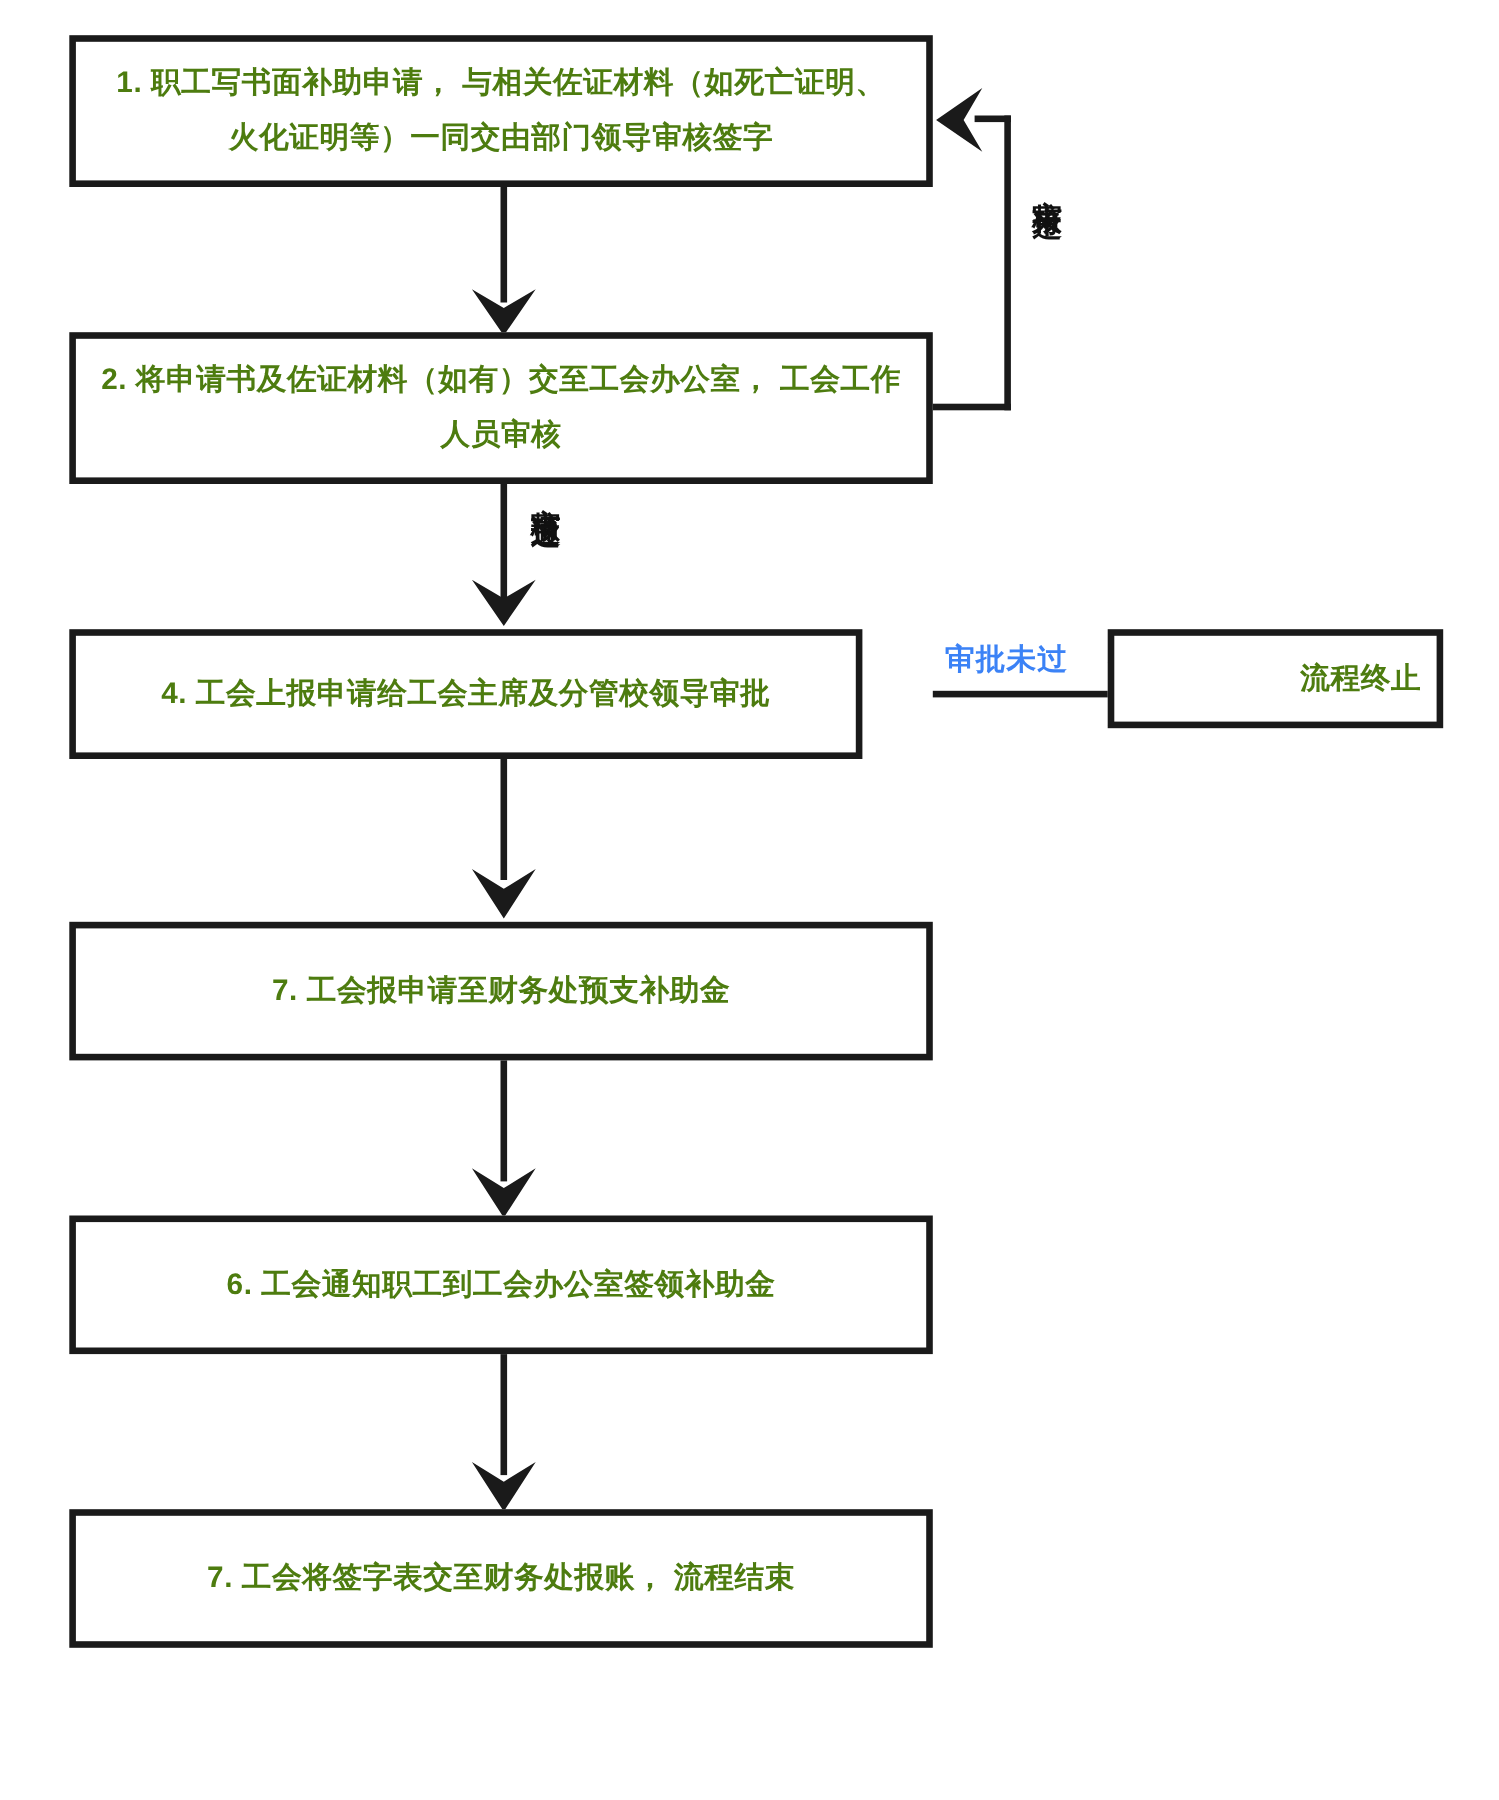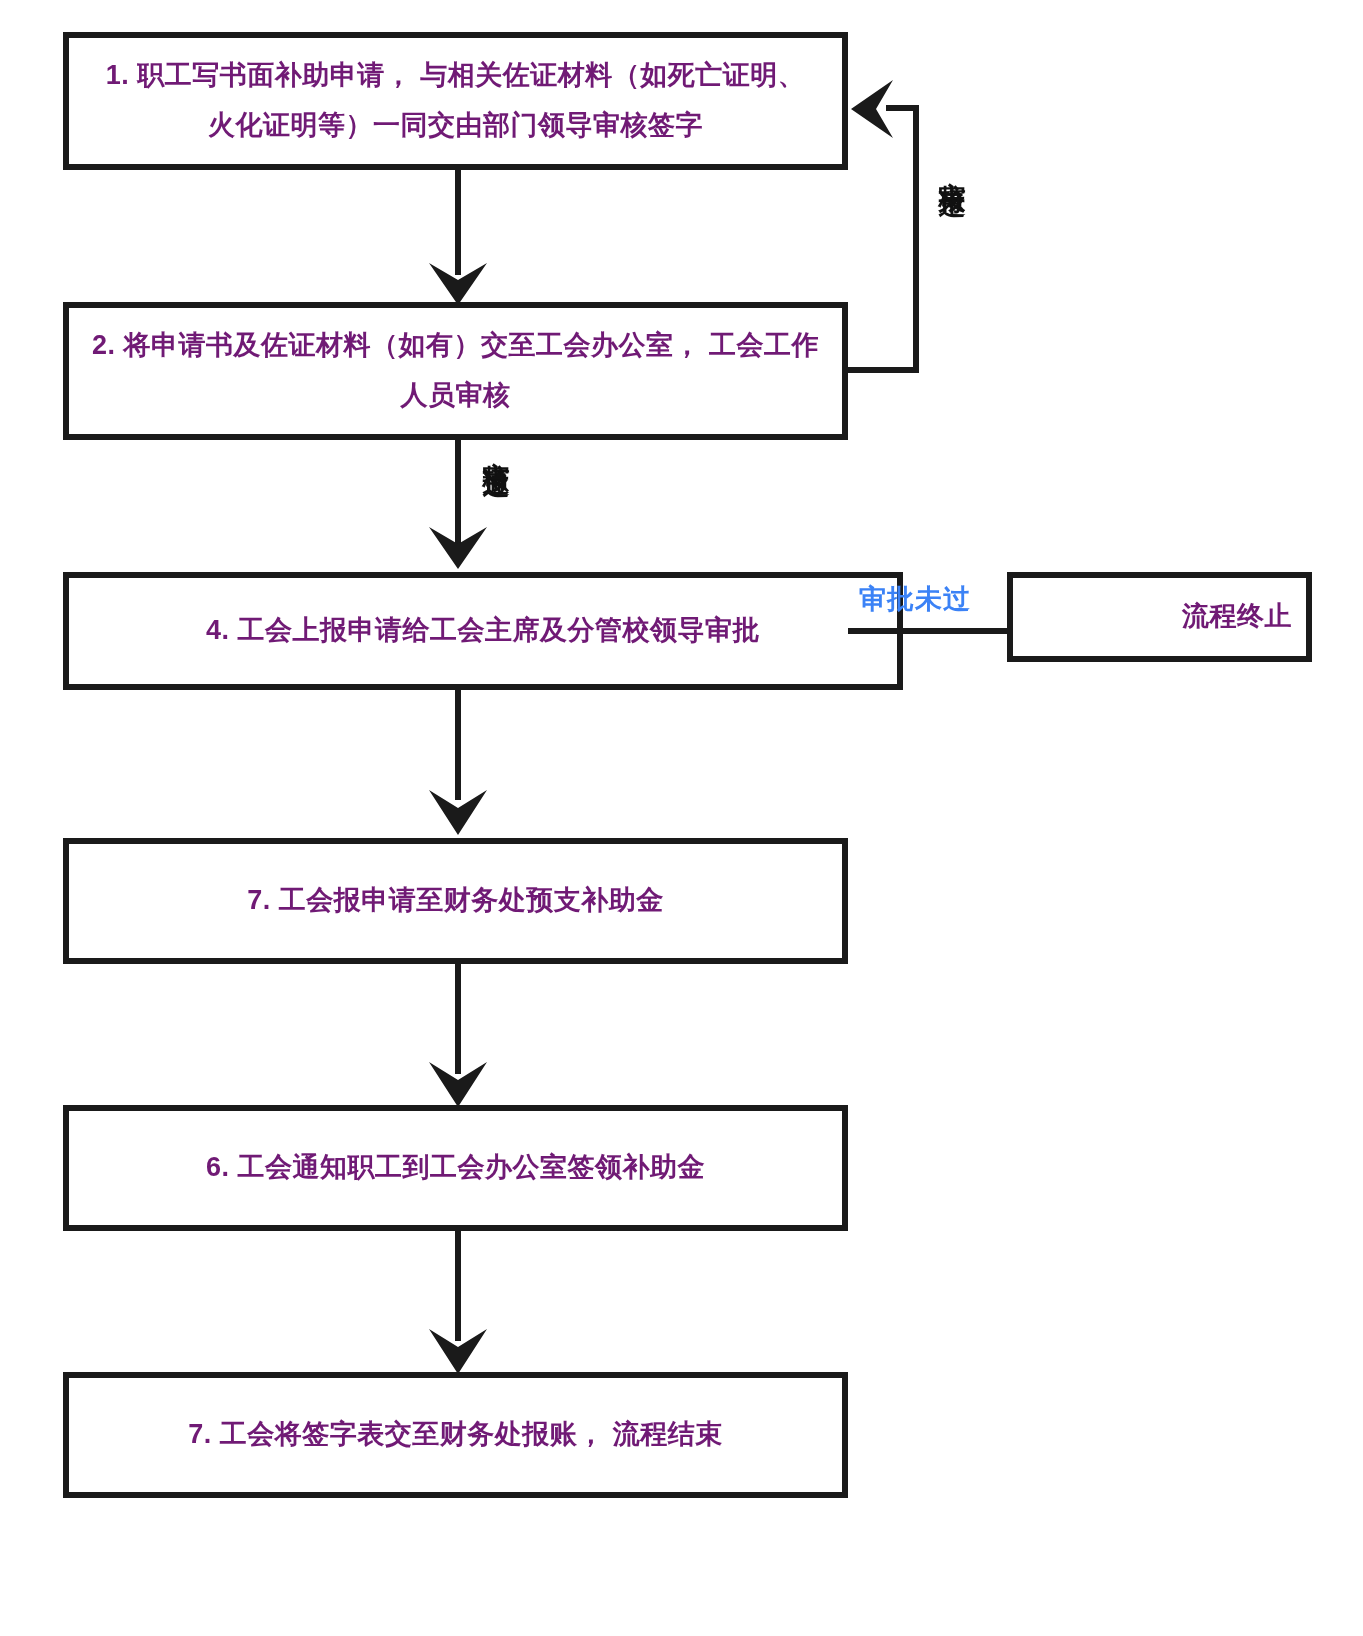--- a/index.html
+++ b/index.html
@@ -25,21 +25,21 @@
     border: 6px solid #1a1a1a;
     background: #ffffff;
     display: flex;
     align-items: center;
     justify-content: center;
     text-align: center;
   }
   .node .node-text {
     font-size: 27px;
     font-weight: 700;
-    color: #701a75;
+    color: #4d7c0f;
     line-height: 1.85;
     letter-spacing: 0.5px;
     white-space: pre-line;
     padding: 0 14px;
   }
 
   
   .vline {
     position: absolute;
     width: 6px;
@@ -103,21 +103,21 @@
     <path d="M0 33 L42 4 L25 33 L42 62 Z" fill="#1a1a1a"></path>
   </svg>
   <div class="vlabel" style="left:938px; top:160px;">审核未过</div>
 
   <div class="vline" style="left:455px; top:440px; height:105px;"></div>
   <svg class="arrow-svg" style="left:423px; top:527px; width:70px; height:42px;" viewBox="0 0 70 42">
     <path d="M35 42 L6 0 L35 17 L64 0 Z" fill="#1a1a1a"></path>
   </svg>
   <div class="vlabel" style="left:482px; top:440px;">审核通过</div>
 
-  <div class="node" style="left:63px; top:572px; width:840px; height:118px;">
+  <div class="node" style="left:63px; top:572px; width:721px; height:118px;">
     <div class="node-text">4. 工会上报申请给工会主席及分管校领导审批</div>
   </div>
 
   <div class="hline" style="left:848px; top:628px; width:160px;"></div>
   <svg class="arrow-svg" style="left:985px; top:600px; width:66px; height:62px;" viewBox="0 0 66 62">
     <path d="M66 31 L22 2 L40 31 L22 60 Z" fill="#1a1a1a"></path>
   </svg>
   <div class="hlabel" style="left:859px; top:581px;">审批未过</div>
 
   <div class="node" style="left:1007px; top:572px; width:305px; height:90px;justify-content:flex-end;">

